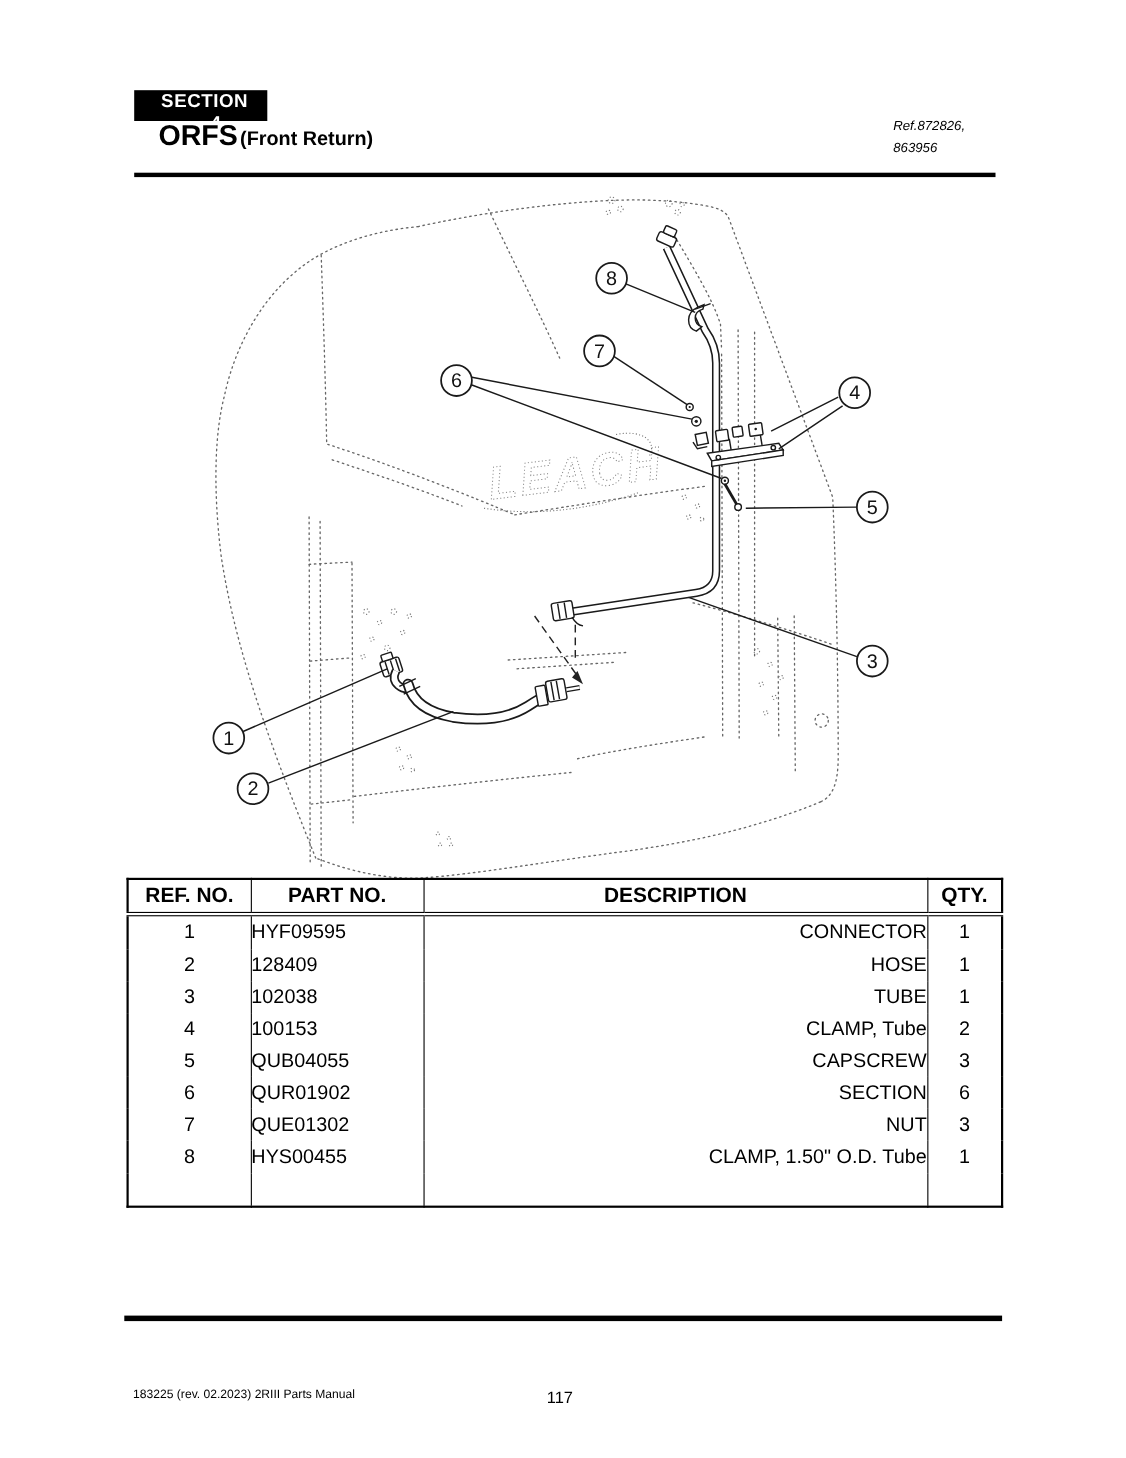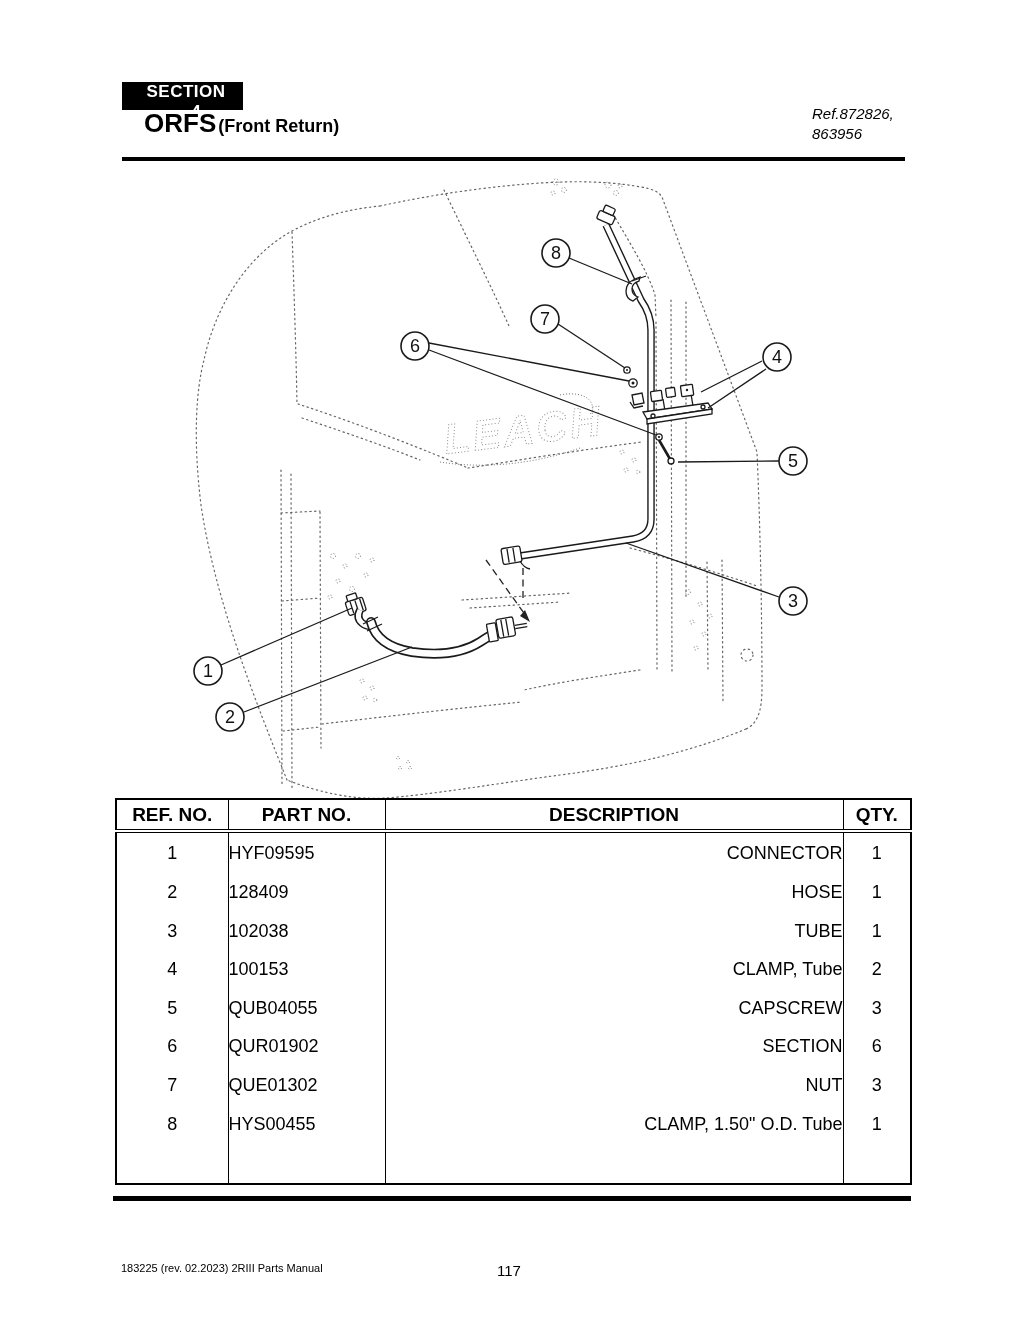--- a/index.html
+++ b/index.html
@@ -7,27 +7,27 @@
         font-family:"Liberation Sans",sans-serif;color:#000;}
   
   #section-box{position:absolute;left:122px;top:82px;width:121px;height:28px;background:#000;
         color:#fff;display:flex;align-items:center;padding-left:7px;box-sizing:border-box;flex-direction:column;}
   #section-box .lbl{font-size:17px;font-weight:bold;letter-spacing:.5px;}
   #section-box .num{font-size:17px;font-weight:bold;margin-left:20px;}
   #title-row{position:absolute;left:121px;top:108px;display:flex;align-items:baseline;white-space:nowrap;}
   #title-row .t1{font-size:31px;font-weight:bold;letter-spacing:.5px;}
   #title-row .t2{font-size:26px;font-weight:bold;margin-left:23px;}
   #title-row .t3{font-size:18px;font-weight:bold;margin-left:2px;}
-  #ref-block{position:absolute;left:812px;top:104px;font-style:italic;font-size:15px;line-height:20px;}
+  #ref-block{position:absolute;left:812px;top:104px;font-style:italic;font-size:12px;line-height:20px;}
   .rule-top{position:absolute;left:122px;top:157px;width:783px;height:4px;background:#000;}
   .rule-bottom{position:absolute;left:113px;top:1196px;width:798px;height:5px;background:#000;}
   
   #diagram{position:absolute;left:0;top:165px;width:1024px;height:660px;}
   
-  #parts-table{position:absolute;left:115px;top:798px;width:795px;height:387px;
+  #parts-table{position:absolute;left:115px;top:798px;width:795px;height:300px;
         border-collapse:collapse;table-layout:fixed;}
   #parts-table th,#parts-table td{border-left:1.5px solid #000;border-right:1.5px solid #000;
         padding:0;margin:0;overflow:hidden;white-space:nowrap;}
   #parts-table{border:2px solid #000;}
   #parts-table th{font-size:19px;font-weight:bold;text-align:center;height:29px;
         border-bottom:4px double #000;}
   #parts-table td{font-size:18px;height:23px;line-height:23px;vertical-align:middle;}
   .col-ref{width:112px;} .col-part{width:157px;} .col-desc{width:458px;} .col-qty{width:68px;}
   td.c-ref{text-align:center;}
   td.c-part{text-align:left;padding-left:12px;}

